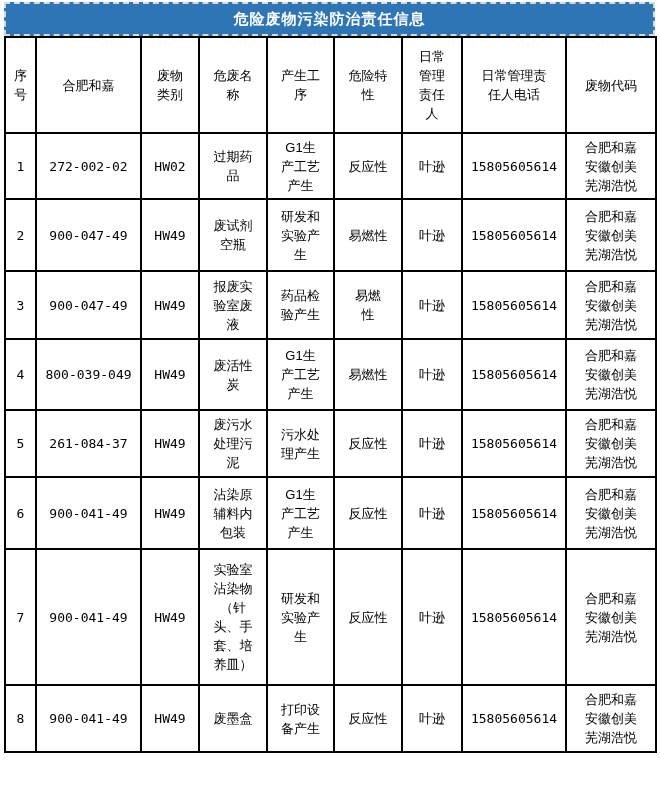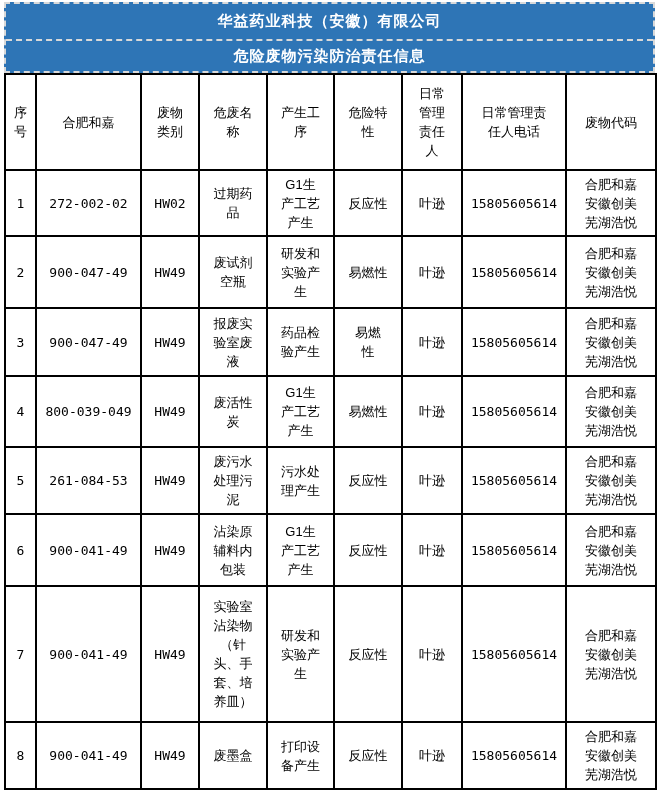--- a/index.html
+++ b/index.html
@@ -81,21 +81,20 @@
   tbody tr:nth-child(6) { height: 72px; }
   tbody tr:nth-child(7) { height: 136px; }
   tbody tr:nth-child(8) { height: 67px; }
 </style>
 </head>
 <body>
 
 <div class="page">
 
   <div class="banner">
-    <div class="banner-row first">华益药业科技（安徽）有限公司</div>
     <div class="banner-row second">危险废物污染防治责任信息</div>
   </div>
 
   <table class="waste">
     <colgroup>
       <col class="c0">
         <col class="c1">
         <col class="c2">
         <col class="c3">
       <col class="c4">
@@ -187,21 +186,21 @@
 产生</td>
           <td>易燃性</td>
           <td>叶逊</td>
           <td class="mono">15805605614</td>
           <td>合肥和嘉
 安徽创美
 芜湖浩悦</td>
         </tr>
         <tr>
           <td class="mono">5</td>
-          <td class="mono">261-084-53</td>
+          <td class="mono">261-084-37</td>
           <td class="mono">HW49</td>
           <td>废污水
 处理污
 泥</td>
           <td>污水处
 理产生</td>
           <td>反应性</td>
           <td>叶逊</td>
           <td class="mono">15805605614</td>
           <td>合肥和嘉

